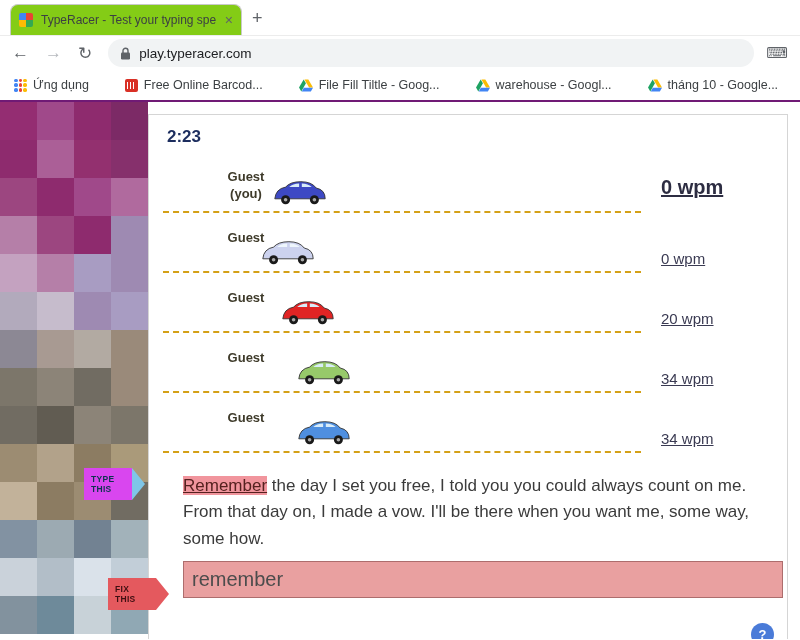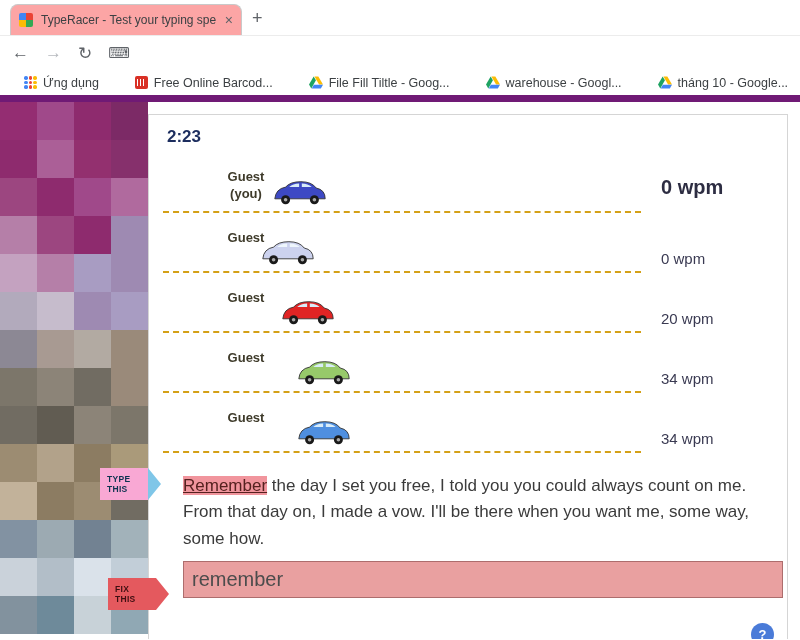--- a/index.html
+++ b/index.html
@@ -2,36 +2,36 @@
 <html><head>
 <meta charset="utf-8">
 <style>
   * { margin:0; padding:0; box-sizing:border-box; }
   html,body { width:800px; height:640px; overflow:hidden; background:#fff;
     font-family:"Liberation Sans","DejaVu Sans",sans-serif; }
 
   
   .tabbar { height:36px; background:#fff; display:flex; align-items:flex-end; border-bottom:1px solid #ececec; }
   .tab { display:flex; align-items:center; gap:8px; width:232px; height:31px; margin-left:10px;
-         border:1px solid #c9c9c9; border-bottom:none; border-radius:8px 8px 0 0; background:#fca5a5; padding:0 8px; }
+         border:1px solid #c9c9c9; border-bottom:none; border-radius:8px 8px 0 0; background:#84cc16; padding:0 8px; }
   .tab-title { font-size:12px; color:#3c4043; white-space:nowrap; overflow:hidden; flex:1; }
   .tab-close { font-size:14px; color:#5f6368; cursor:pointer; }
   .newtab { font-size:18px; color:#5f6368; margin:0 0 6px 10px; cursor:pointer; }
   .favicon { width:14px; height:14px; display:grid; grid-template-columns:7px 7px; grid-auto-rows:7px; border-radius:2px; overflow:hidden; flex:none;}
   .favicon i:nth-child(1){background:#4285f4}.favicon i:nth-child(2){background:#ea4335}
   .favicon i:nth-child(3){background:#fbbc04}.favicon i:nth-child(4){background:#34a853}
 
   .navbar { height:34px; display:flex; align-items:center; padding:0 12px; background:#fff; }
   .navbtn { font-size:17px; color:#5f6368; margin-right:16px; cursor:pointer; }
   .navbtn.dim { color:#b6b9be; }
   .urlpill { flex:1; height:28px; background:#f1f3f4; border-radius:14px; display:flex; align-items:center; padding:0 12px; gap:8px; margin-right:12px; }
   .url { font-size:13.5px; color:#202124; }
   .side-icon { color:#5f6368; font-size:15px; }
 
-  .bookmarks { height:32px; display:flex; align-items:center; padding-left:24px; gap:36px; border-bottom:7px solid #701a75; background:#fff; }
+  .bookmarks { height:32px; display:flex; align-items:center; padding-left:14px; gap:36px; border-bottom:2px solid #701a75; background:#fff; }
   .bk { display:flex; align-items:center; gap:6px; font-size:12.5px; color:#3c4043; cursor:pointer; white-space:nowrap; }
   .apps-grid { width:13px; height:13px; display:grid; grid-template-columns:repeat(3,1fr); gap:1px; }
   .apps-grid i { border-radius:50%; }
   .apps-grid i:nth-child(3n+1){background:#4285f4}.apps-grid i:nth-child(3n+2){background:#ea4335}.apps-grid i:nth-child(3n){background:#fbbc04}
   .barcode-ic { width:13px; height:13px; background:#d93025; border-radius:2px;
      background-image:repeating-linear-gradient(90deg,#fff 0 1px,transparent 1px 3px); background-size:9px 7px; background-position:2px 3px; background-repeat:no-repeat; }
 
   
   .page { position:relative; height:537px; background:#fff; overflow:hidden; }
   .mosaic { position:absolute; left:0; top:0; display:grid; grid-template-columns:repeat(4,37px); grid-auto-rows:38px; }
@@ -43,38 +43,38 @@
   .timer { font-size:17px; font-weight:bold; color:#1c2d5e; }
 
   .racer { display:flex; height:60px; }
   .track { flex:1; position:relative; border-bottom:2px dashed #d4a017; }
   .rname { position:absolute; left:54px; bottom:24px; width:58px; text-align:center;
            font-weight:bold; font-size:13px; color:#3e3a2a; line-height:1.3; }
   .rname span { display:block; }
   .r0 .rname { bottom:8px; }
   .car { position:absolute; bottom:1px; }
   .r0 .car{left:108px} .r1 .car{left:96px} .r2 .car{left:116px} .r3 .car{left:132px} .r4 .car{left:132px}
-  .wpm { width:132px; display:flex; align-items:flex-end; padding:0 0 6px 20px; font-size:15px; color:#3a3a52; }
+  .wpm { width:132px; display:flex; align-items:flex-end; padding:0 0 6px 20px; font-size:15px; color:#3a3a52;text-decoration:underline; }
   .r0 .wpm { font-size:20px; font-weight:bold; color:#2d2d42; padding-bottom:14px; }
 
   .passage { margin:20px 20px 0 20px; max-width:604px; font-size:17px; line-height:1.55; color:#3b3b3b; }
   .typed { background:#f1959d; color:#55211f; text-decoration:underline; }
 
   .linkrow { text-align:right; padding-right:34px; margin-top:4px; }
   .linkrow a { color:#e8820c; font-size:14px; cursor:pointer; text-decoration:underline; }
 
   .inputrow { margin:9px 4px 0 20px; }
   .typo-input { width:600px; height:37px; background:#e9a0a0; border:1px solid #ad6d6d;
     font-size:20px; color:#4c4c4c; padding:0 8px; font-family:"Liberation Sans","DejaVu Sans",sans-serif; }
 
   .arrow { position:absolute; z-index:6; width:48px; height:32px; display:flex; flex-direction:column;
     justify-content:center; padding-left:7px; font-size:8.5px; font-weight:bold; line-height:1.2; letter-spacing:.3px; }
   .arrow::after { content:""; position:absolute; right:-13px; top:0;
     border-top:16px solid transparent; border-bottom:16px solid transparent; border-left:13px solid; }
-  .arrow-type { left:100px; top:366px; background:#f9a8d4; color:#0d3350; }
+  .arrow-type { left:84px; top:366px; background:#d946ef; color:#0d3350; }
   .arrow-type::after { border-left-color:#7fc6e8; }
   .arrow-fix { left:108px; top:476px; background:#e4595e; color:#3f0f12; }
   .arrow-fix::after { border-left-color:#e4595e; }
 
   .help { position:absolute; right:26px; bottom:-7px; width:23px; height:23px; border-radius:50%;
     background:#4a7bd8; color:#fff; font-size:13px; font-weight:bold; text-align:center; line-height:23px; cursor:pointer; z-index:7;}
 </style>
 </head>
 <body>
 
@@ -89,20 +89,27 @@
     <span class="tab-title">TypeRacer - Test your typing spe</span>
     <span class="tab-close">×</span>
   </div>
   <span class="newtab">+</span>
 </div>
 
 <div class="navbar">
   <span class="navbtn">←</span>
   <span class="navbtn dim">→</span>
   <span class="navbtn">↻</span>
+  <div class="urlpill">
+    <svg width="11" height="13" viewBox="0 0 11 13">
+      <rect x="1" y="5.5" width="9" height="7" rx="1.2" fill="#5f6368"></rect>
+      <path d="M3 6 V3.8 a2.5 2.5 0 0 1 5 0 V6" fill="none" stroke="#5f6368" stroke-width="1.4"></path>
+    </svg>
+    <span class="url">play.typeracer.com</span>
+  </div>
   <span class="side-icon">⌨</span>
 </div>
 
 <div class="bookmarks">
   <div class="bk">
     <span class="apps-grid">
         <i></i>
         <i></i>
         <i></i>
         <i></i>

